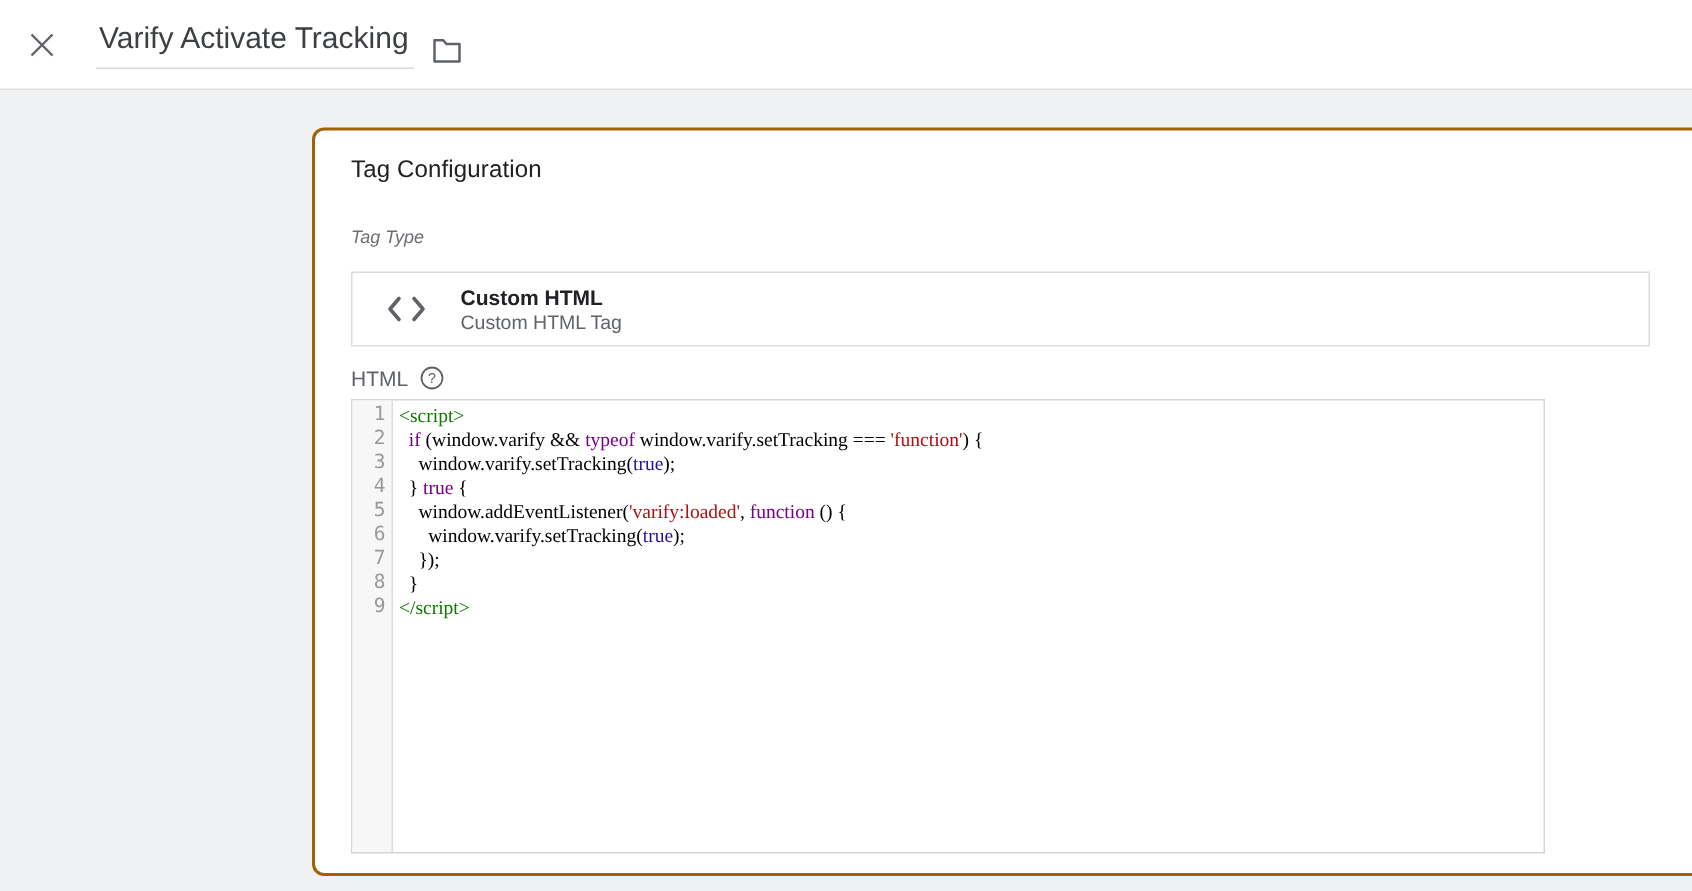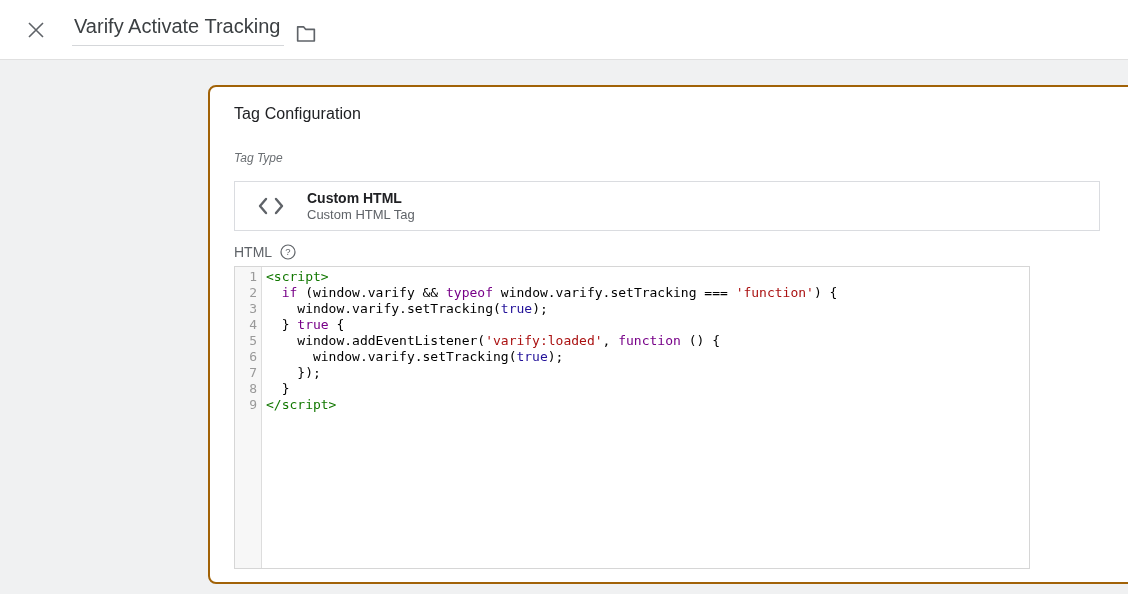--- a/index.html
+++ b/index.html
@@ -1,19 +1,19 @@
 <!DOCTYPE html>
 <html><head>
 <meta charset="utf-8">
 <style>
   * { margin:0; padding:0; box-sizing:border-box; }
   html,body { width:1128px; height:594px; font-family:"Liberation Sans", sans-serif; background:#f0f1f2; overflow:hidden; }
 
   
-  .header { height:60px; background:#ffffff; border-bottom:1px solid #e0e0e0; display:flex; align-items:center; padding:0 24px; }
+  .header { height:60px; background:#ffffff; border-bottom:1px solid #e0e0e0; display:flex; align-items:center; padding:0 16px; }
   .close-btn { width:24px; height:24px; display:flex; align-items:center; justify-content:center; cursor:pointer; color:#5f6368; }
   .title-wrap { margin-left:24px; display:flex; align-items:flex-end; }
   .title-input { font-size:20px; color:#3c4043; border-bottom:1px solid #d5d7da; padding:2px 4px 7px 2px; min-width:205px; }
   .folder-btn { margin-left:12px; margin-bottom:4px; display:flex; align-items:center; cursor:pointer; }
 
   
   .main { padding-top:25px; }
   .card { margin-left:208px; width:1090px; height:499px; background:#ffffff; border:2px solid #a16207; border-radius:8px; padding:18px 24px; }
   .card-title { font-size:16px; color:#202124; letter-spacing:0.1px; }
   .tag-type-label { margin-top:28px; font-size:12px; color:#6b6f73;font-style:italic; }
@@ -25,21 +25,21 @@
 
   .html-row { margin-top:13px; display:flex; align-items:flex-end; gap:8px; }
   .html-label { font-size:14px; color:#5f6368; }
   .help-btn { display:flex; align-items:center; cursor:pointer; }
 
   
   .editor { margin-top:6px; width:796px; height:303px; border:1px solid #d6d6d6; background:#ffffff; display:flex; font-family:"DejaVu Sans Mono", monospace; font-size:13px; line-height:16px; }
   .gutter { width:27px; background:#f7f7f7; border-right:1px solid #dddddd; color:#999999; text-align:right; padding:2px 4px 0 0; flex-shrink:0; }
   .gutter .ln { height:16px; }
   .code-area { flex:1; padding:2px 0 0 4px; overflow:hidden; cursor:text; }
-  .code-line { white-space:pre; height:16px; }
+  .code-line { white-space:pre; height:16px;font-family:Liberation Serif, serif; }
 
   svg { display:block; }
 </style>
 </head>
 <body>
 
 <div class="header">
   <div class="close-btn">
     <svg width="18" height="18" viewBox="0 0 18 18">
       <path d="M2 2 L16 16 M16 2 L2 16" stroke="#5f6368" stroke-width="1.6" fill="none"></path>

